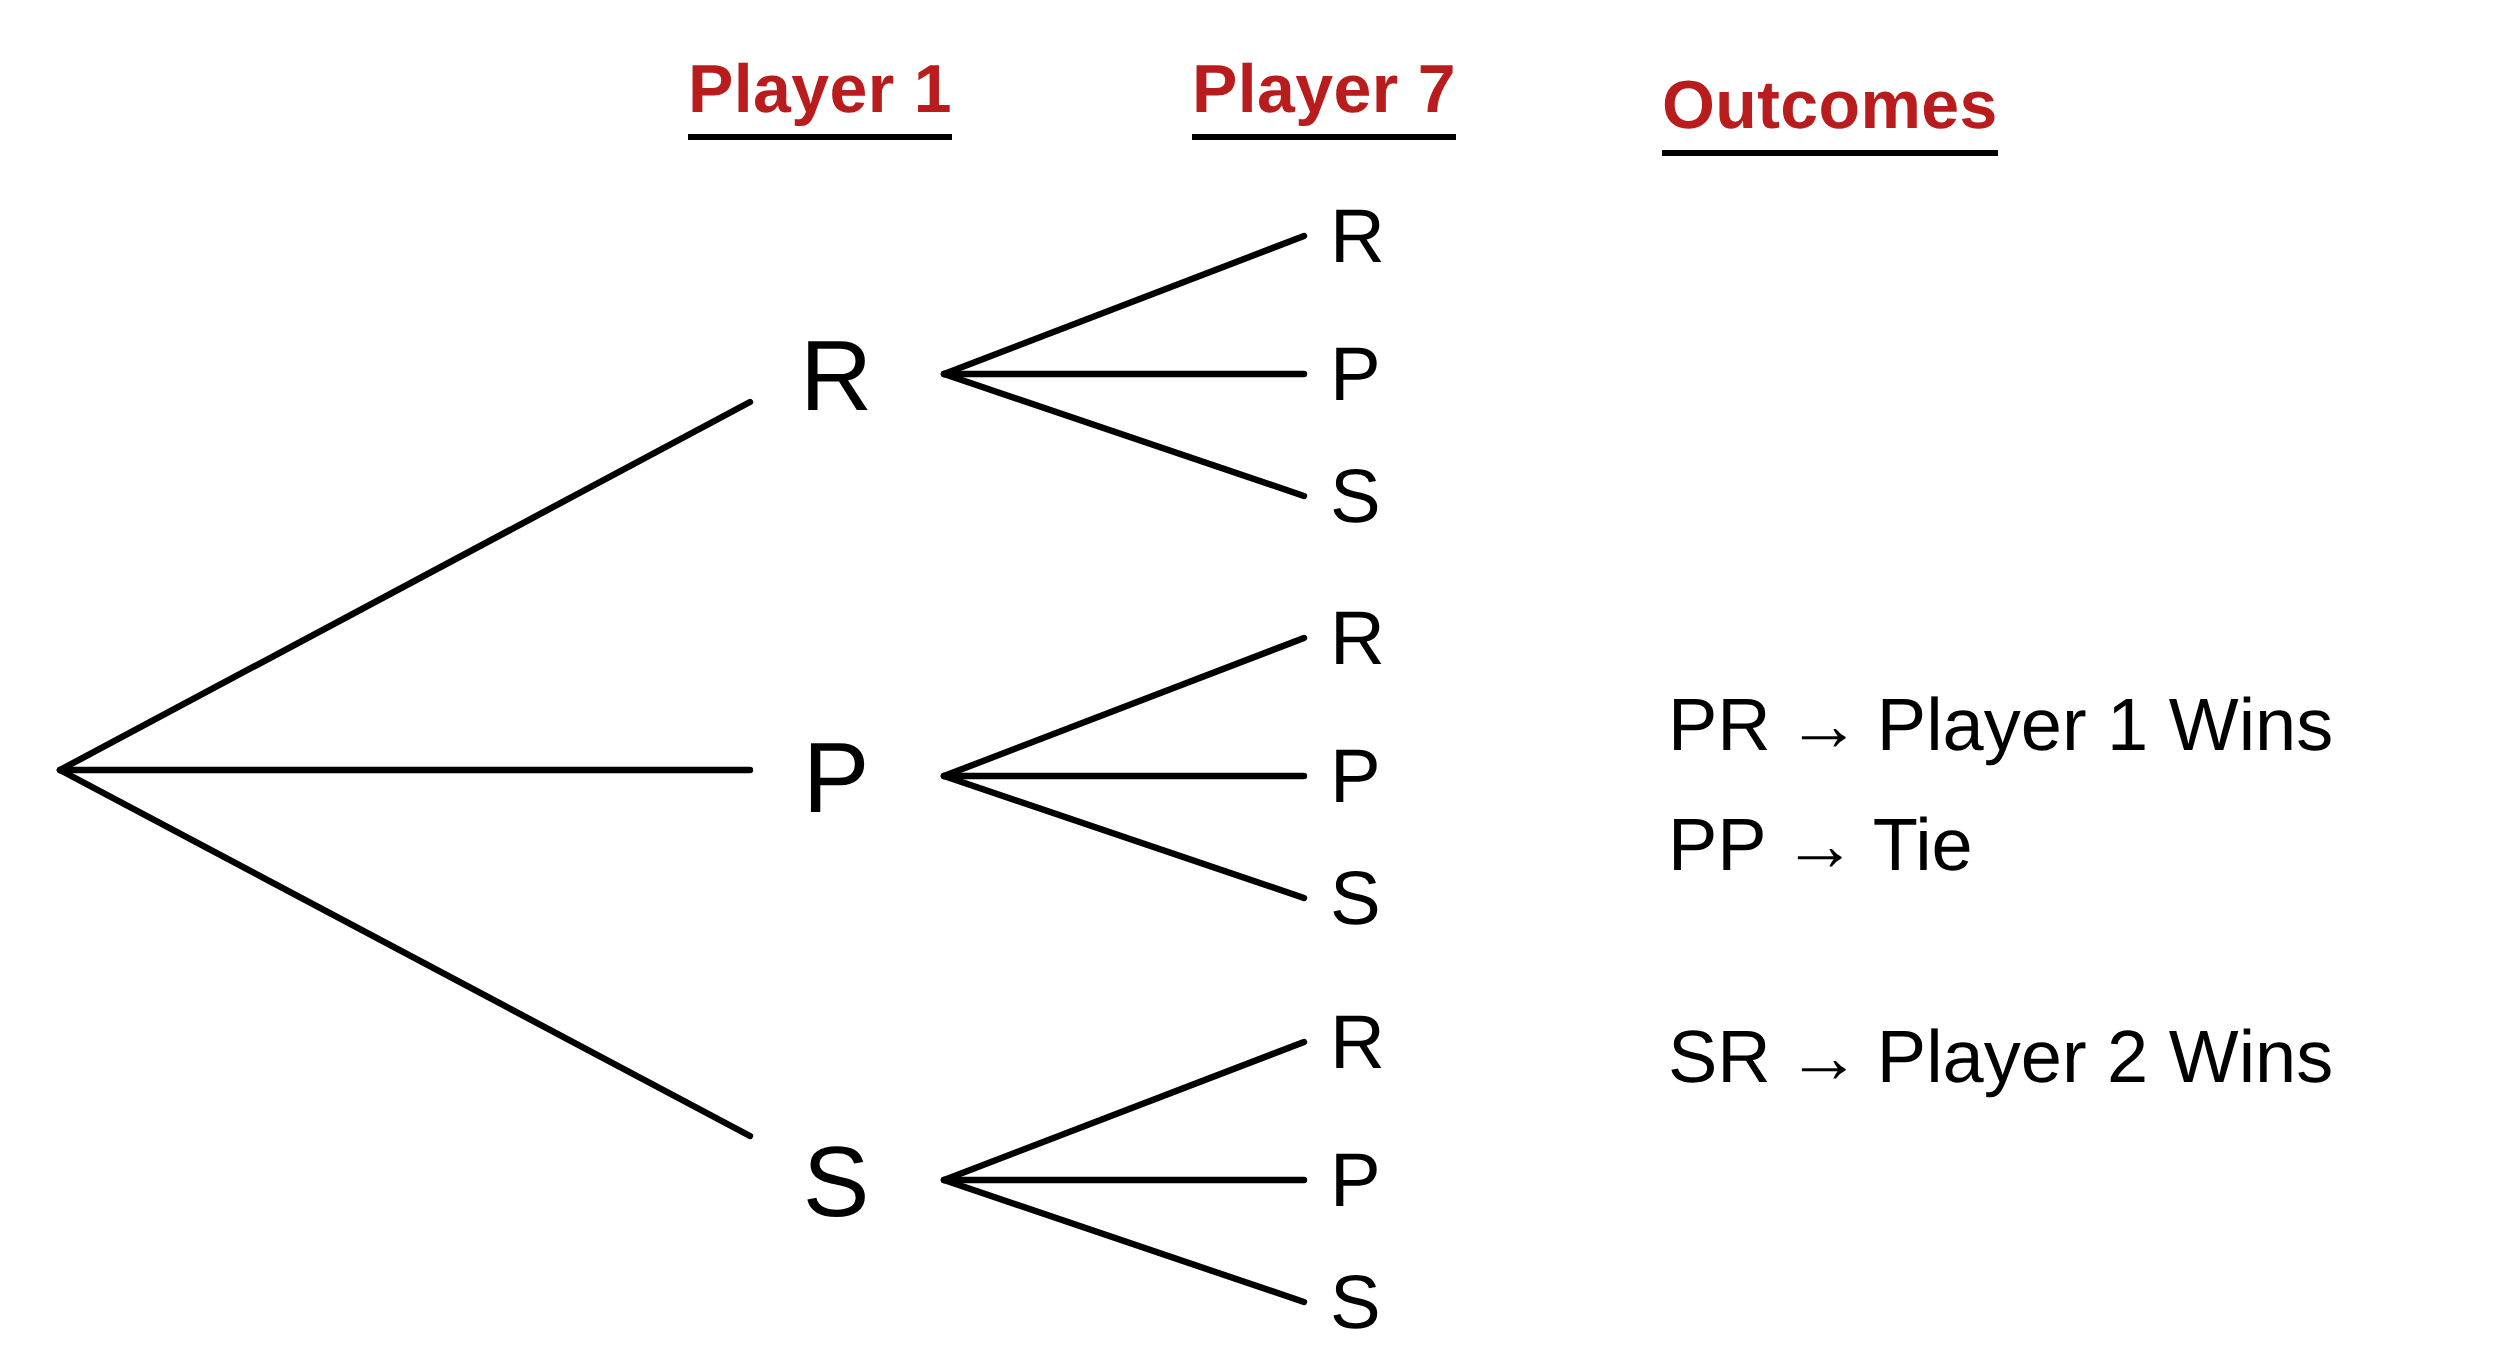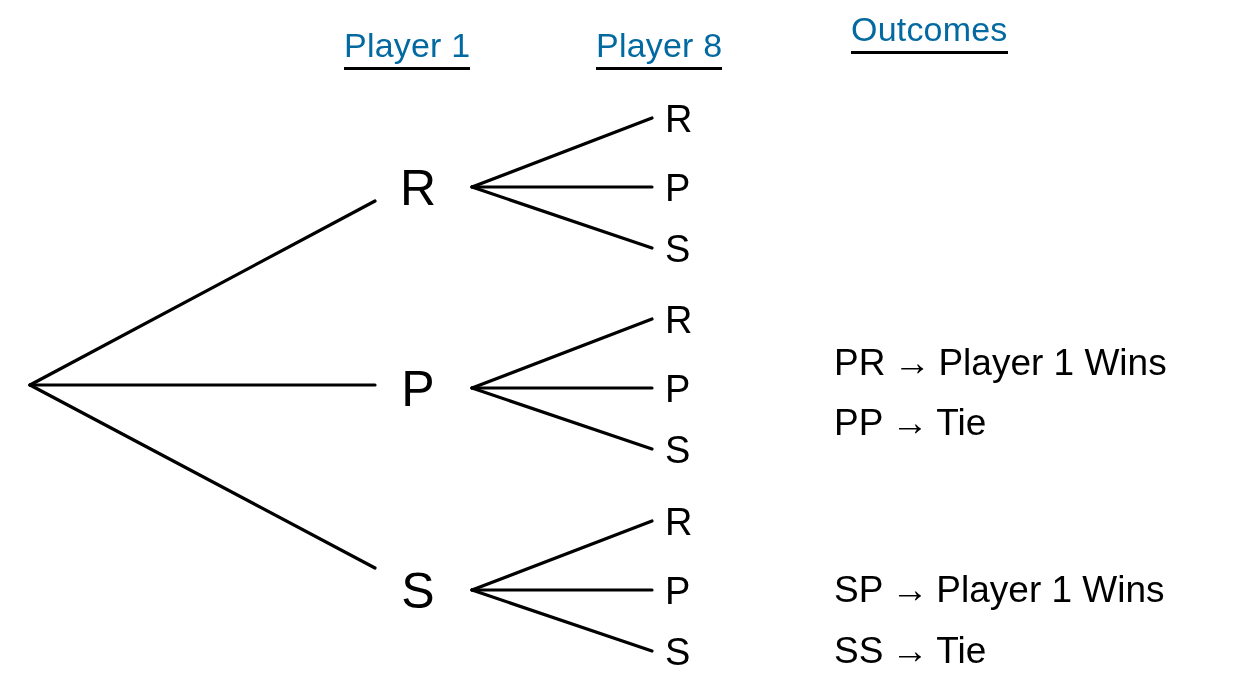--- a/index.html
+++ b/index.html
@@ -15,34 +15,34 @@
     position: relative;
     width: 1256px;
     height: 682px;
     background: #ffffff;
     overflow: hidden;
   }
   
   .col-header {
     position: absolute;
     font-size: 34px;
-    font-weight: 400;
+    font-weight: 700;
     letter-spacing: 0.2px;
     white-space: nowrap;
     line-height: 1;
-    color: #0369a1;
+    color: #b91c1c;
   }
   .col-header .hdr-text {
     display: inline-block;
     border-bottom: 3px solid #000;
     padding-bottom: 5px;
   }
   #hdr-p1 { left: 344px; top: 28px; }
   #hdr-p2 { left: 596px; top: 28px; }
-  #hdr-out { left: 831px; top: 12px; margin-left: 20px; }
+  #hdr-out { left: 831px; top: 36px; }
 
   
   #tree-svg {
     position: absolute;
     left: 0;
     top: 0;
     width: 1256px;
     height: 682px;
   }
 
@@ -79,21 +79,21 @@
 </style>
 </head>
 <body>
 
 <div id="canvas">
 
   <div class="col-header" id="hdr-p1">
     <span class="hdr-text">Player 1</span>
   </div>
   <div class="col-header" id="hdr-p2">
-    <span class="hdr-text">Player 8</span>
+    <span class="hdr-text">Player 7</span>
   </div>
   <div class="col-header" id="hdr-out">
     <span class="hdr-text">Outcomes</span>
   </div>
 
   <svg id="tree-svg" viewBox="0 0 1256 682">
     <g stroke="#000000" stroke-width="3.2" fill="none" stroke-linecap="round">
 
       <line x1="30" y1="385" x2="375" y2="201"></line>
       <line x1="30" y1="385" x2="375" y2="385"></line>
@@ -130,20 +130,17 @@
   <div class="p2-node" style="top:633px;">S</div>
 
 
   <div class="outcome-row" style="top:308px;margin-top:36px;">
     <span class="code">PR</span><span class="arrow">→</span><span class="result">Player 1 Wins</span>
   </div>
   <div class="outcome-row" style="top:369px;margin-top:35px;">
     <span class="code">PP</span><span class="arrow">→</span><span class="result">Tie</span>
   </div>
 
-  <div class="outcome-row" style="top:571px;">
-    <span class="code">SP</span><span class="arrow">→</span><span class="result">Player 1 Wins</span>
-  </div>
-  <div class="outcome-row" style="top:632px;">
-    <span class="code">SS</span><span class="arrow">→</span><span class="result">Tie</span>
+  <div class="outcome-row" style="top:510px;">
+    <span class="code">SR</span><span class="arrow">→</span><span class="result">Player 2 Wins</span>
   </div>
 
 </div>
 
 </body></html>

